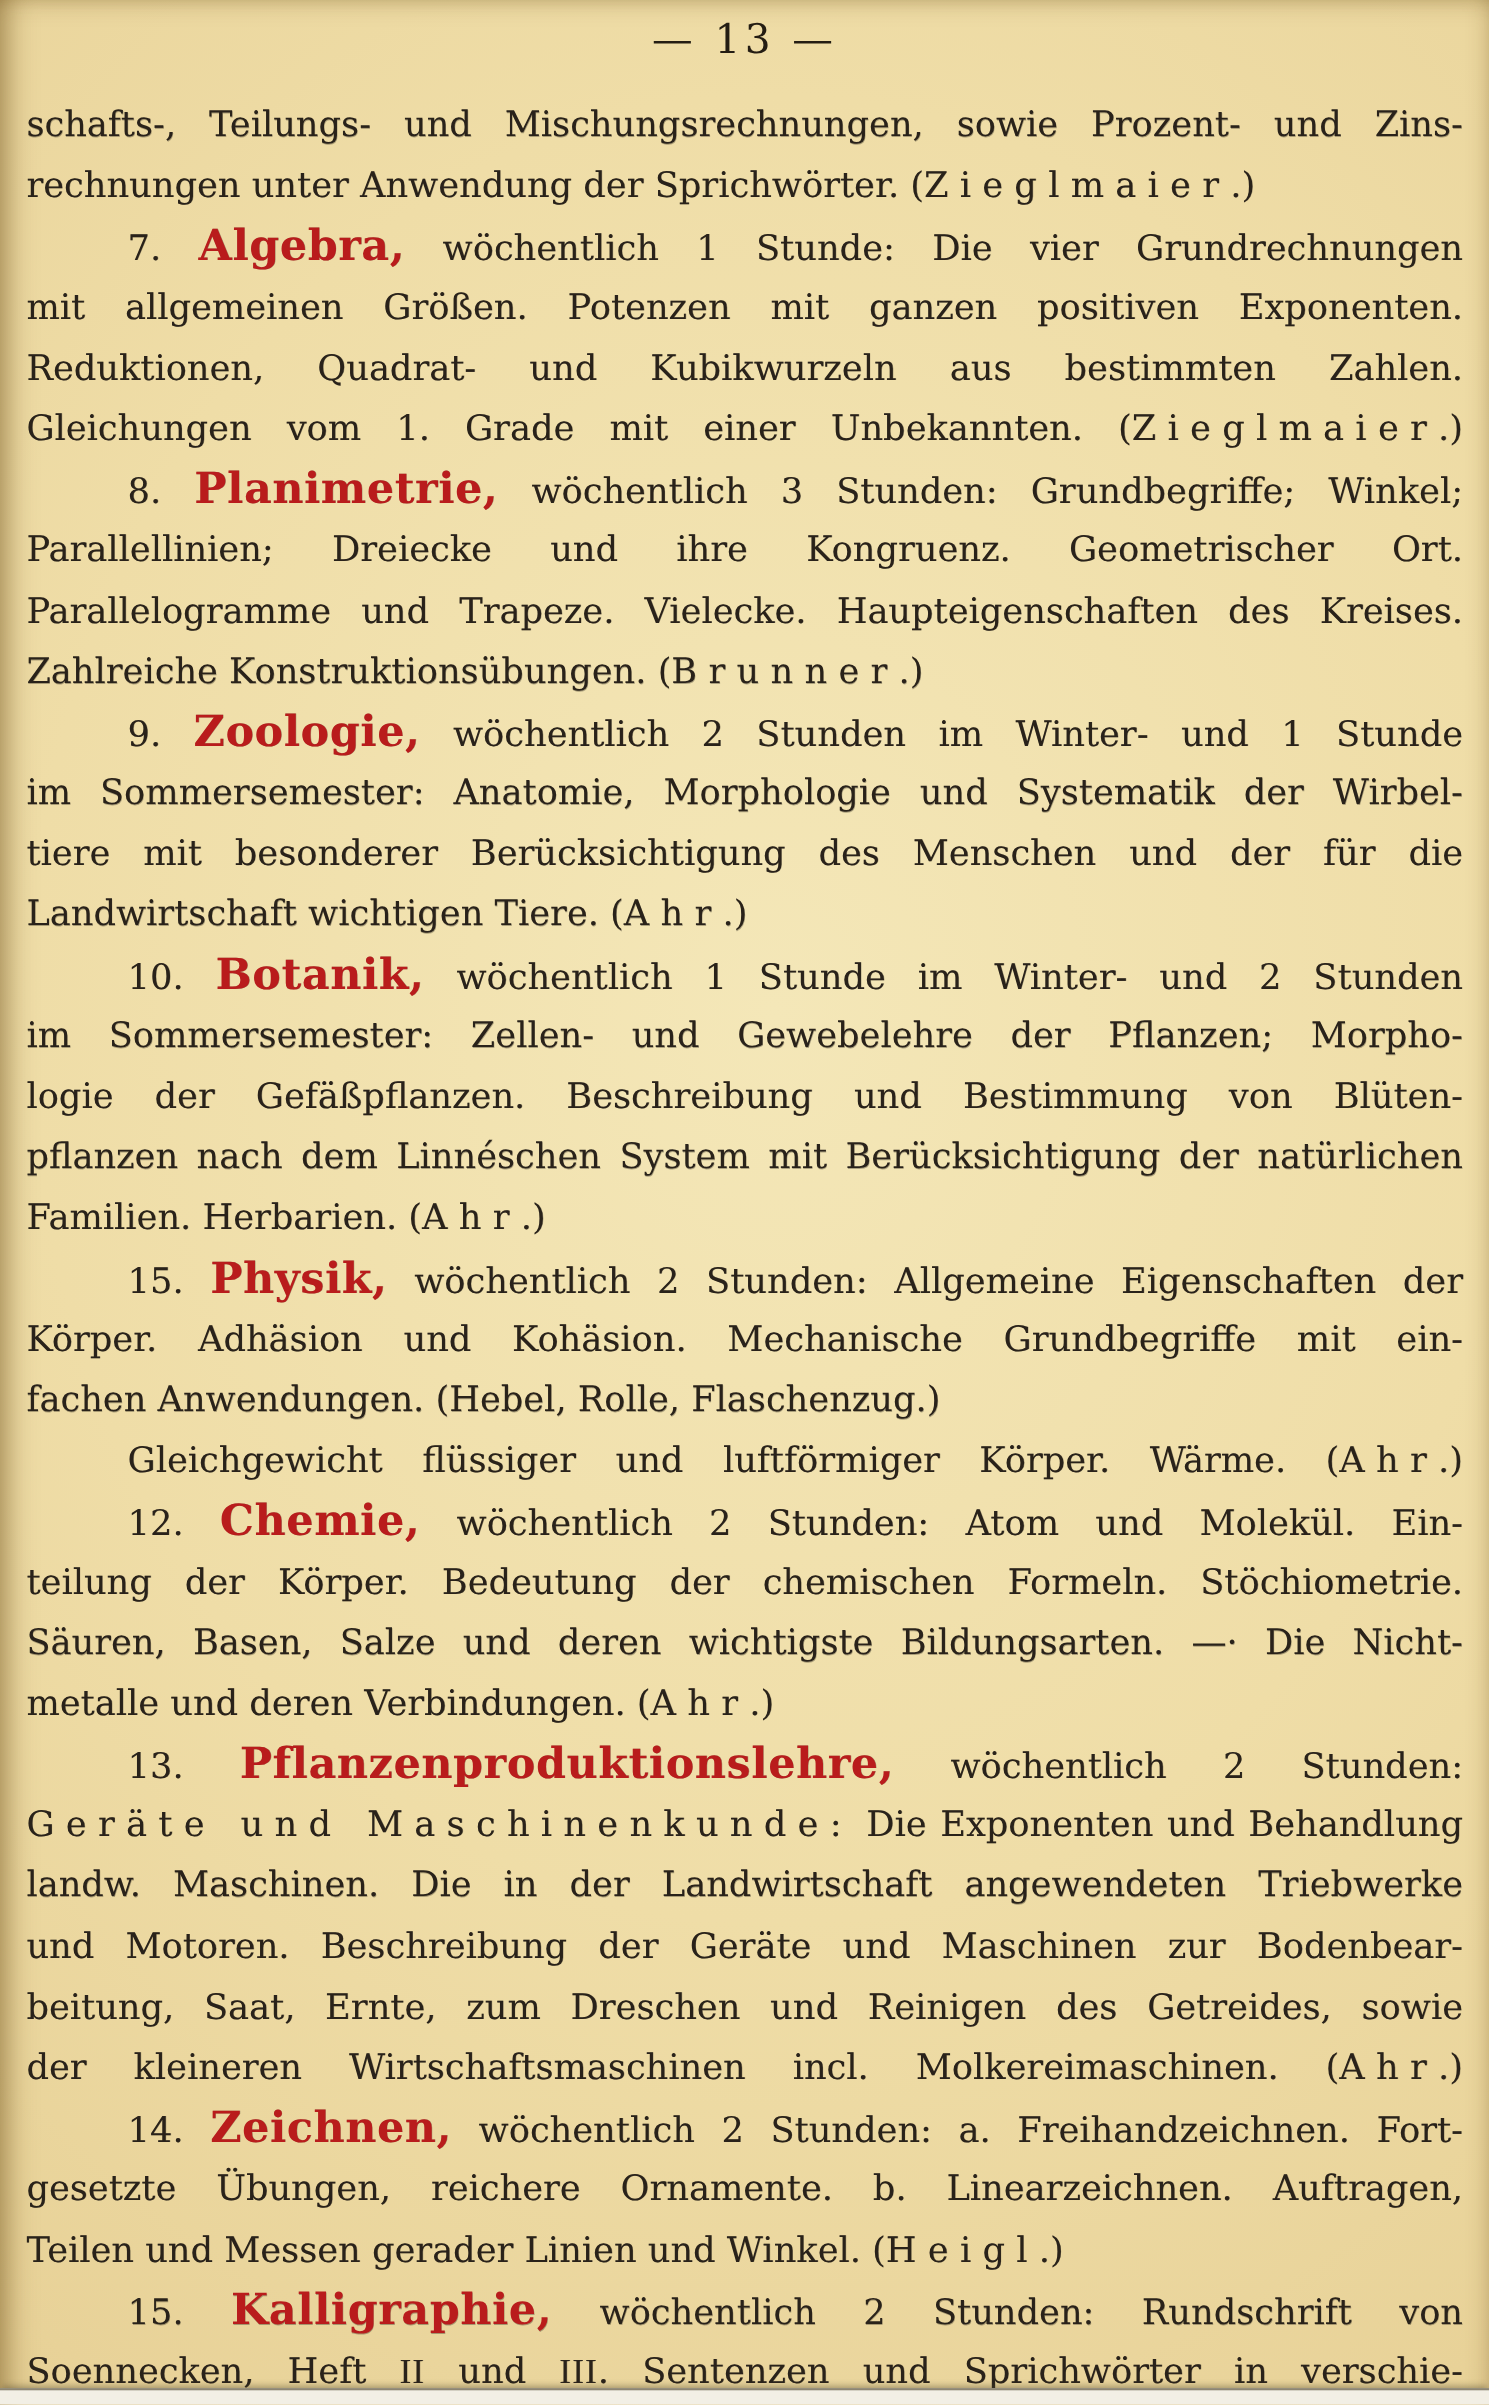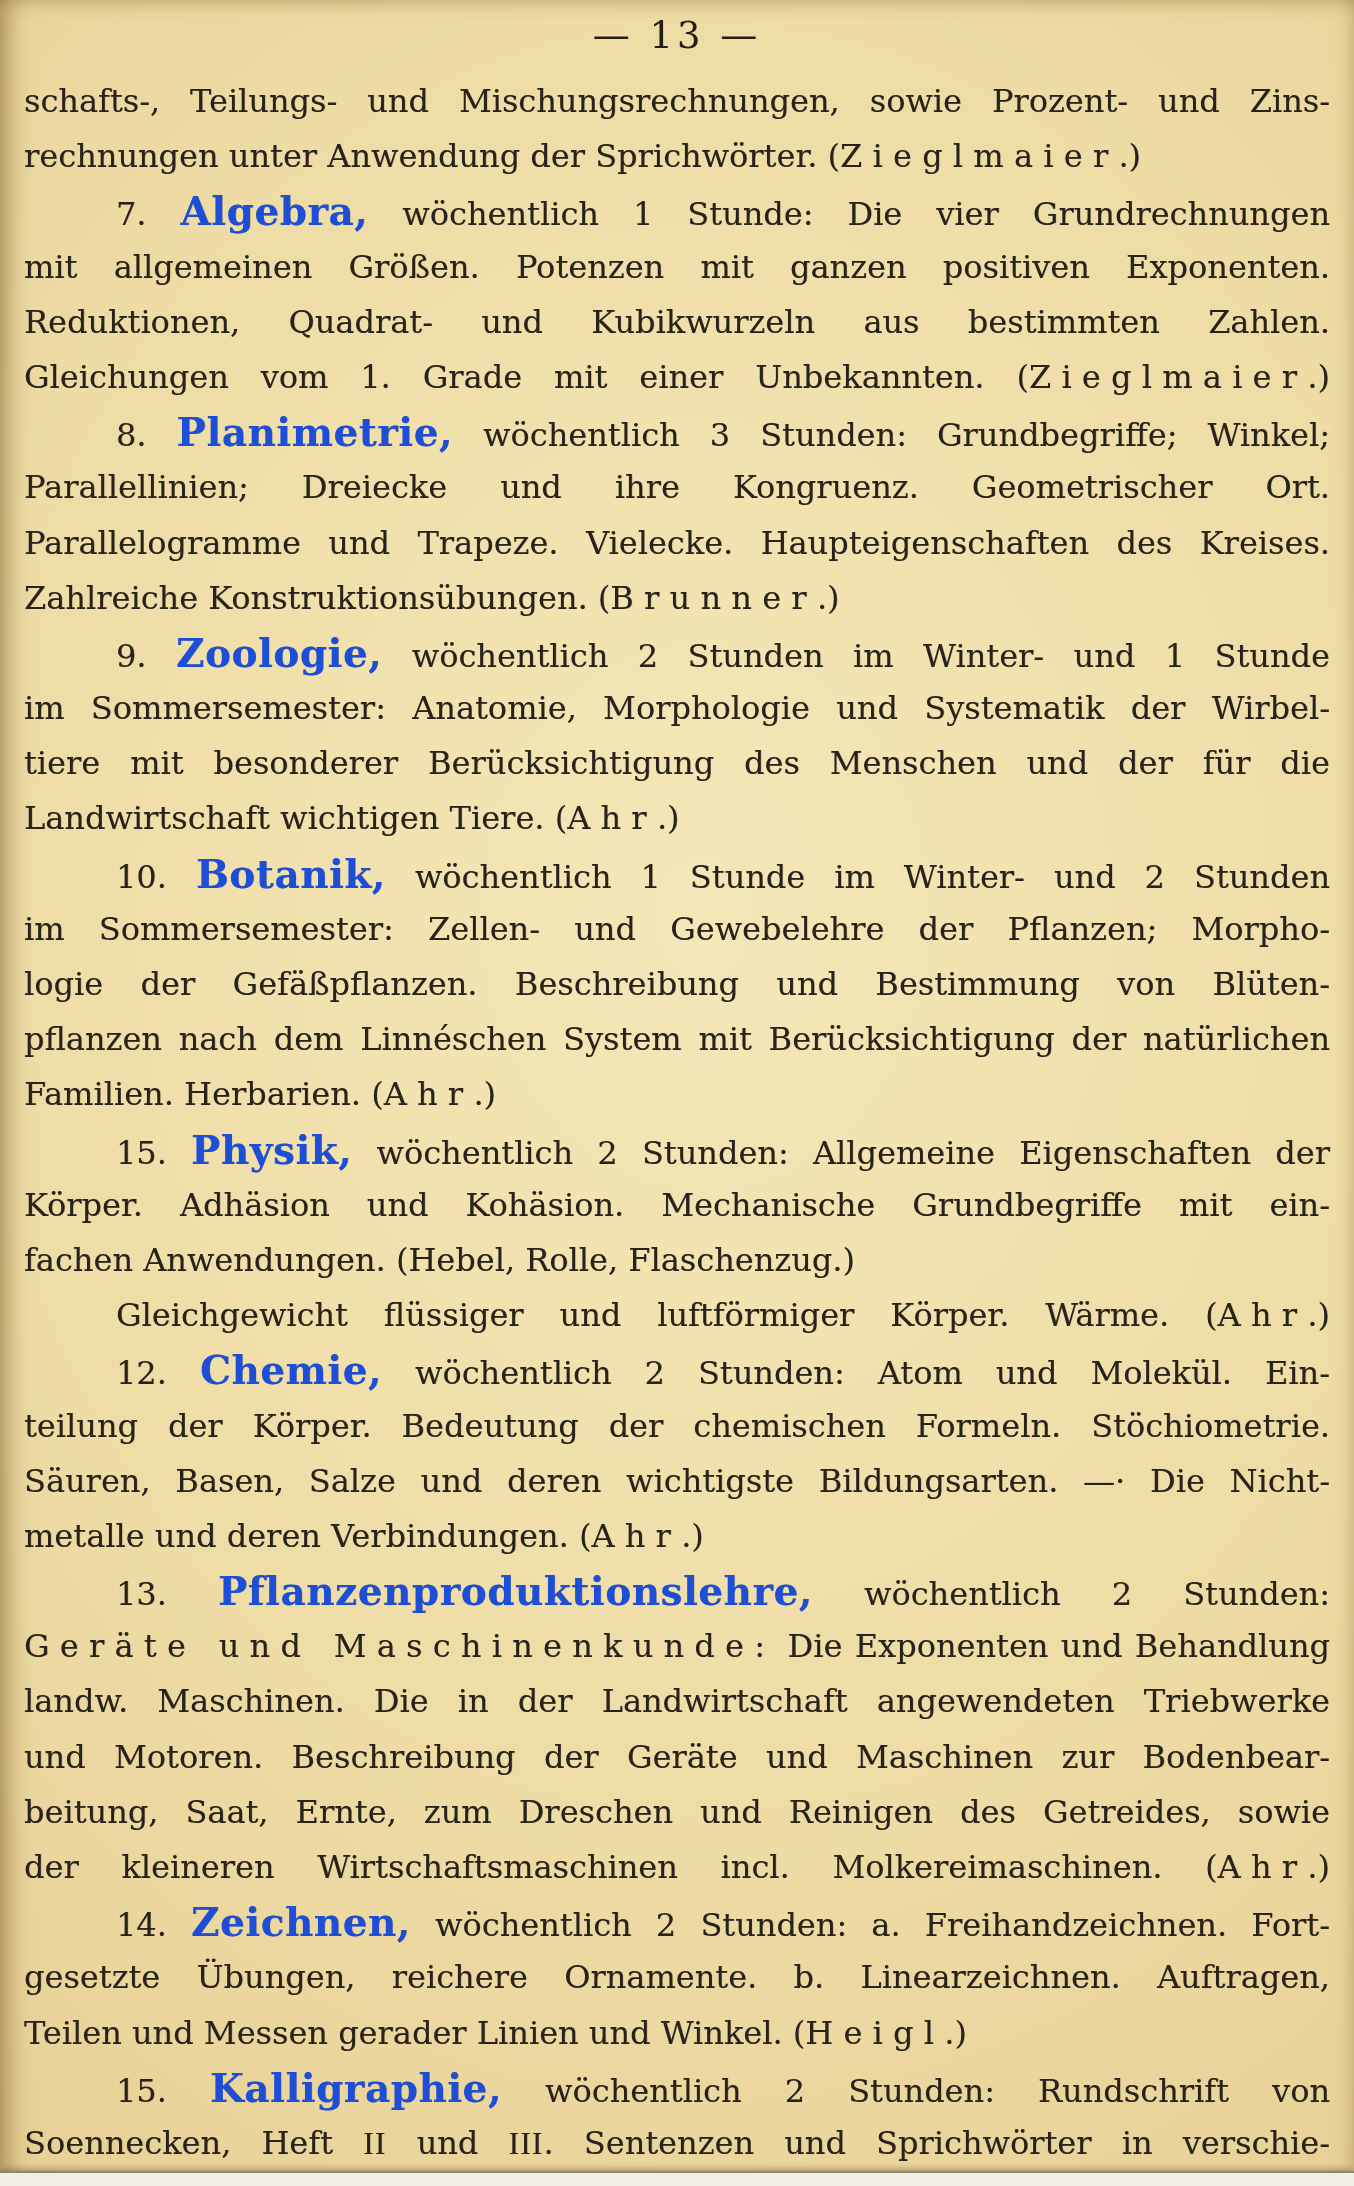--- a/index.html
+++ b/index.html
@@ -23,41 +23,41 @@
   }
   .page-number {
     text-align: center;
     padding-top: 14px;
     height: 44px;
     font-size: 37px;
     font-weight: normal;
     letter-spacing: 4px;
     color: #241d13;
   }
-  .lines { margin-top: 16px; }
+  .lines { margin-top: 28px; }
   .line {
     font-size: 32px;
     line-height: 55.2px;
     height: 55.2px;
     white-space: nowrap;
     text-align: left;
     color: #29221a;
     text-shadow: 0.4px 0.4px 0 rgba(41,34,26,.35);
   }
   .line.just {
     white-space: normal;
     text-align: justify;
     text-align-last: justify;
   }
   .line.ind { text-indent: 92px; }
   .s-b {
     font-weight: bold;
     font-size: 39px;
     letter-spacing: 0.5px;
-    color: #1d4ed8;
+    color: #b91c1c;
   }
   .s-sp { letter-spacing: 0.32em; }
   .s-rm { letter-spacing: 1px; font-family: Liberation Serif, serif; }
   .scan-edge-bottom {
     position: absolute;
     left: 0; right: 0; bottom: 0;
     height: 13px;
     background: #f2efe5;
     border-top: 2px solid #8d8672;
     box-shadow: 0 -4px 6px -2px rgba(80, 70, 45, .45);

